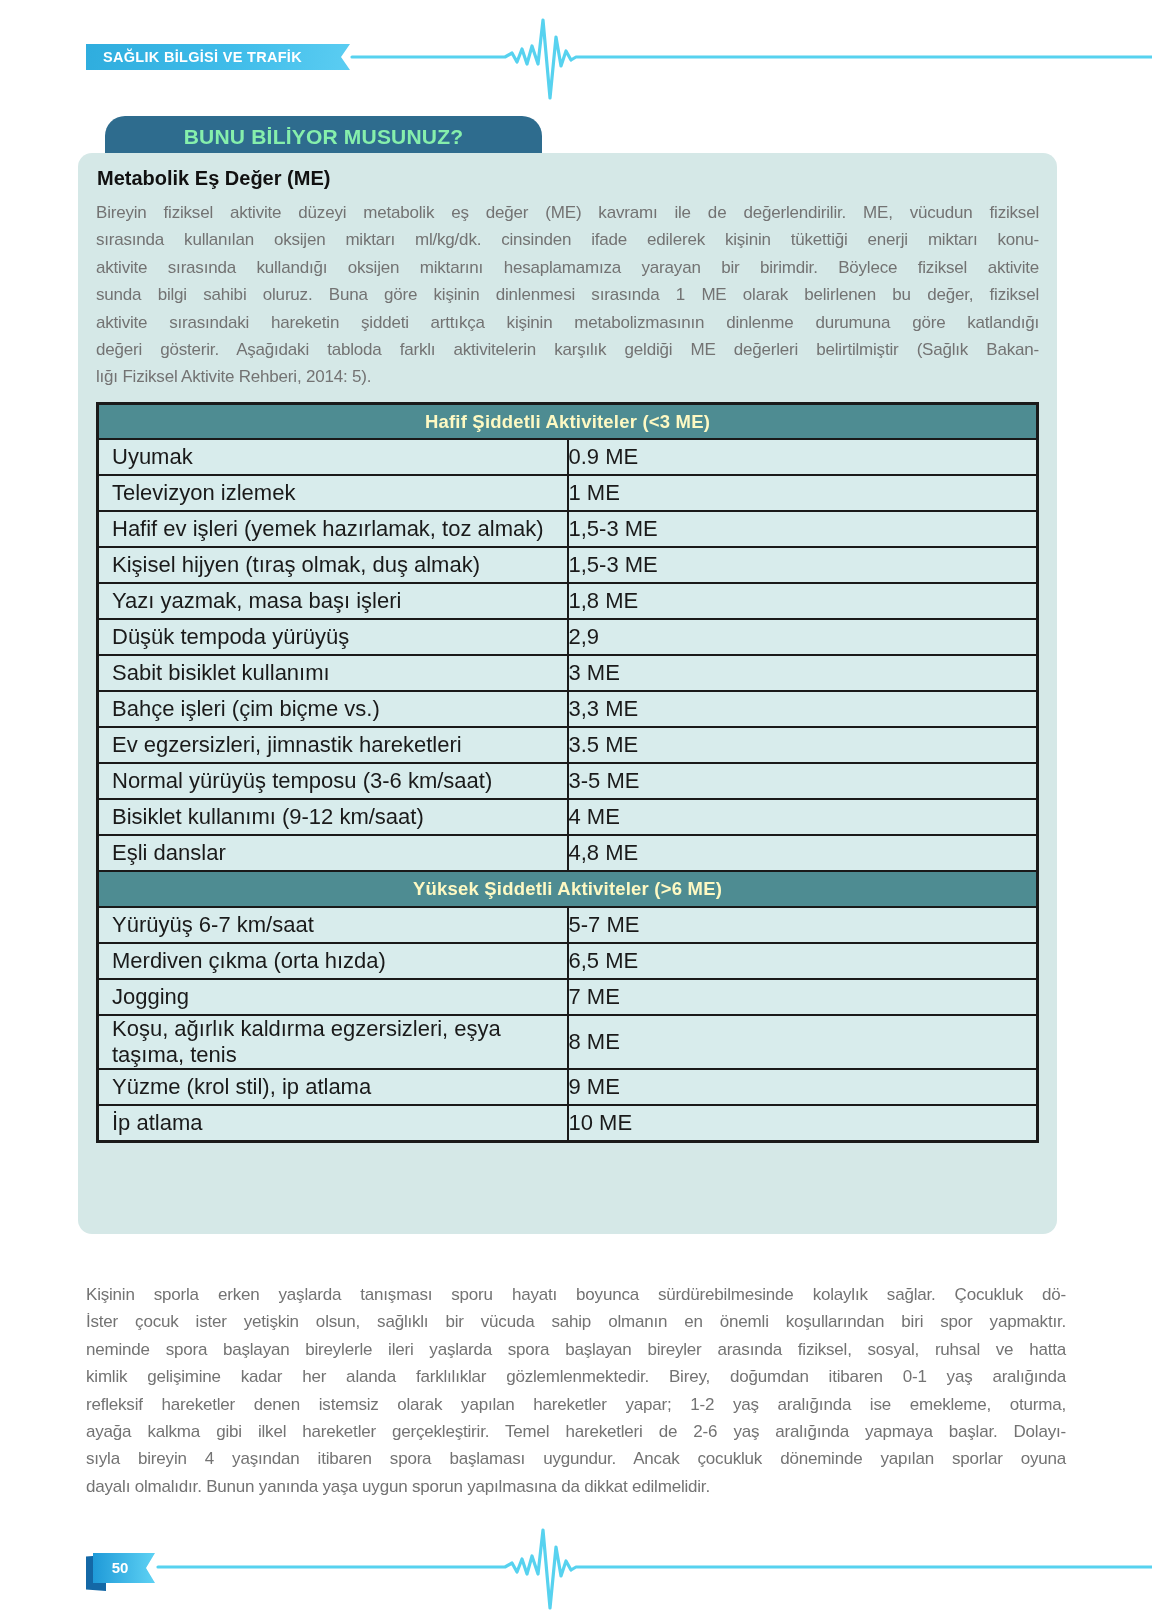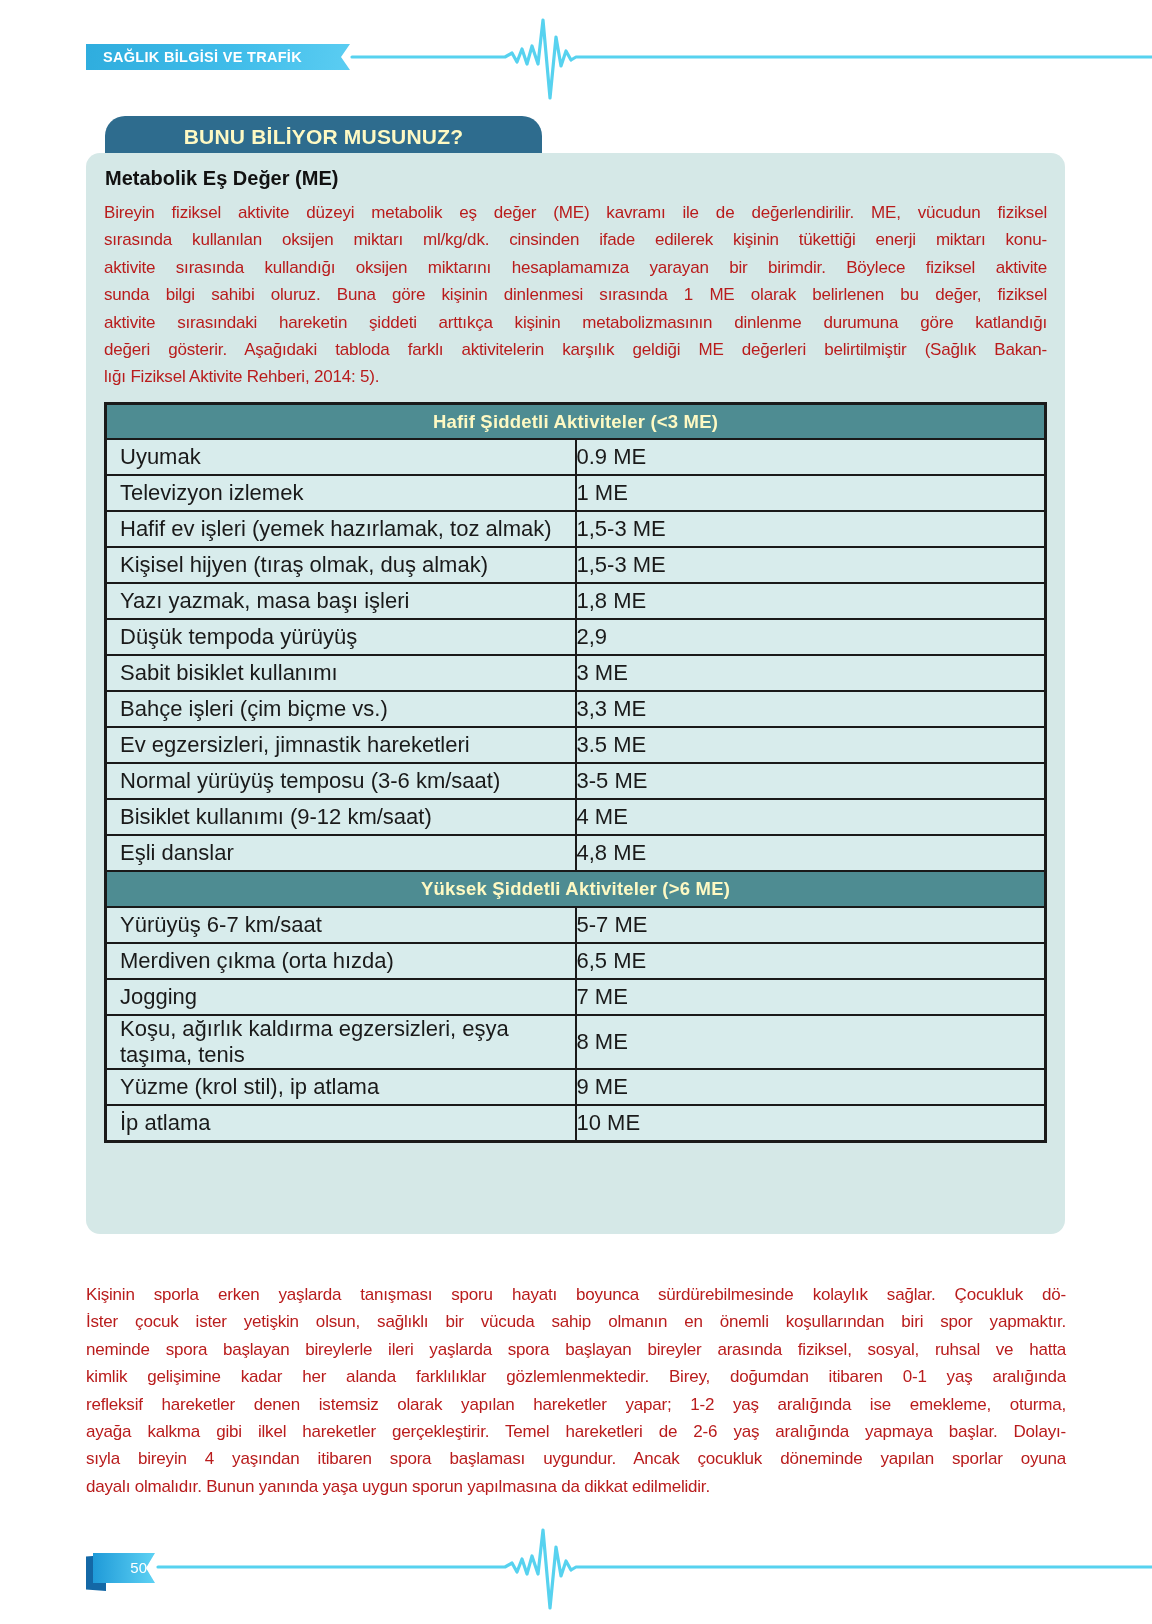--- a/index.html
+++ b/index.html
@@ -16,32 +16,32 @@
     background:linear-gradient(100deg,#2fadde 0%,#3fbce9 55%,#5bcdf2 100%);
     clip-path:polygon(0 0,100% 0,calc(100% - 9px) 50%,100% 100%,0 100%);
     color:#ffffff;font-weight:bold;font-size:14.5px;letter-spacing:.3px;
     line-height:27px;padding-left:17px;box-sizing:border-box;
     filter:drop-shadow(2px 3px 2px rgba(0,0,0,.28));
     z-index:3;
   }
   .badge{
     position:absolute;left:105px;top:116px;width:437px;height:37px;
     background:#2e6c8e;border-radius:20px 20px 0 0;
-    color:#fef9c3;font-weight:bold;font-size:21px;letter-spacing:.2px;
+    color:#86efac;font-weight:bold;font-size:21px;letter-spacing:.2px;
     text-align:center;line-height:41px;z-index:2;
   }
   .infobox{
-    position:absolute;left:86px;top:153px;width:979px;height:1081px;
+    position:absolute;left:78px;top:153px;width:979px;height:1081px;
     background:#d5e8e7;border-radius:14px;box-sizing:border-box;
     padding:12px 18px 0 18px;z-index:1;
   }
   .infobox-title{font-size:20px;font-weight:bold;color:#111;margin:2px 0 9px 1px;}
   .para .jline{
     font-size:17px;letter-spacing:-0.2px;line-height:27.4px;
-    text-align:justify;text-align-last:justify;white-space:nowrap;color:#b91c1c;
+    text-align:justify;text-align-last:justify;white-space:nowrap;color:#737373;
   }
   .para .jline.last{text-align-last:left;}
 
   table.me-table{
     width:100%;margin-top:11px;border-collapse:collapse;
     border:3px solid #1a1a1a;table-layout:fixed;
   }
   table.me-table td{
     border:2px solid #1a1a1a;height:36px;background:#d8ecec;
     font-size:22px;padding:0;box-sizing:border-box;
@@ -61,21 +61,21 @@
   .ribbon-back{
     position:absolute;left:86px;top:1555px;width:20px;height:36px;
     background:#1468a6;
     clip-path:polygon(0 4%,100% 0,100% 100%,0 96%);
     z-index:2;
   }
   .ribbon{
     position:absolute;left:93px;top:1553px;width:62px;height:30px;
     background:linear-gradient(90deg,#1f9ad8,#5ed2f4);
     clip-path:polygon(0 0,100% 0,calc(100% - 9px) 50%,100% 100%,0 100%);
-    color:#ffffff;font-weight:normal;font-size:15px;text-align:right;
+    color:#ffffff;font-weight:bold;font-size:15px;text-align:center;
     line-height:30px;box-sizing:border-box;padding-right:8px;
     filter:drop-shadow(1px 4px 3px rgba(0,0,0,.25));
     z-index:3;
   }
 </style>
 </head>
 <body>
 
 <div class="page">
 

